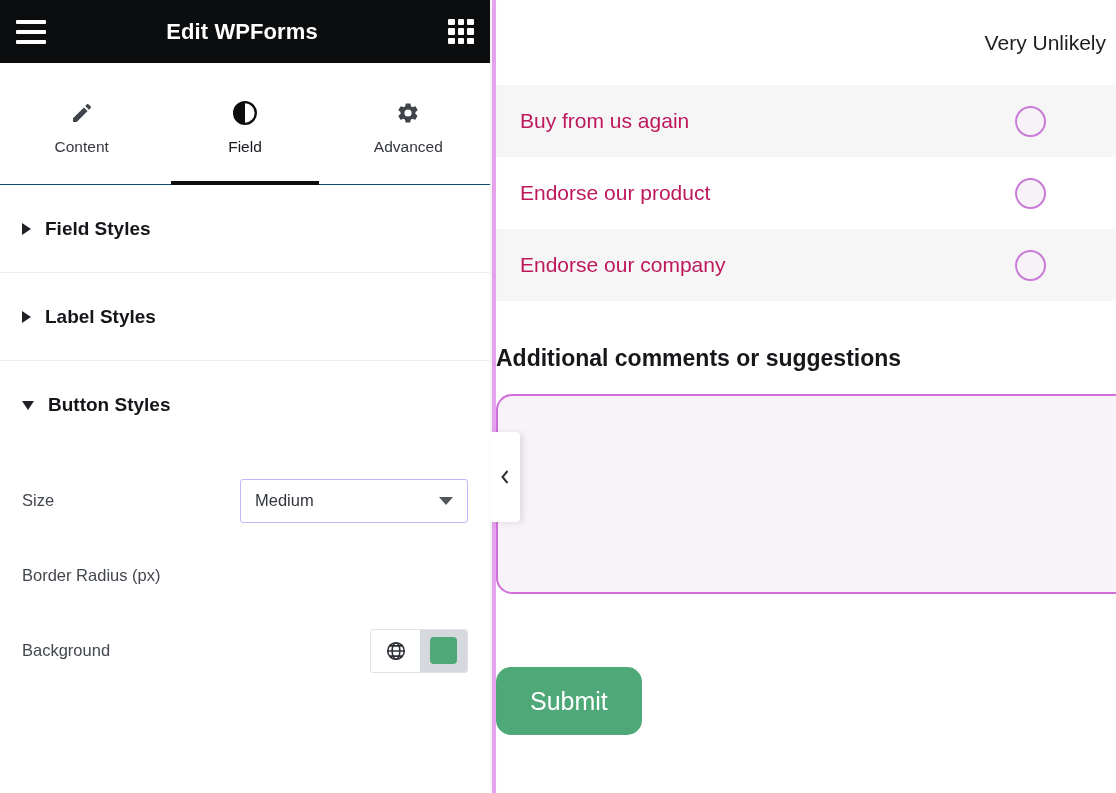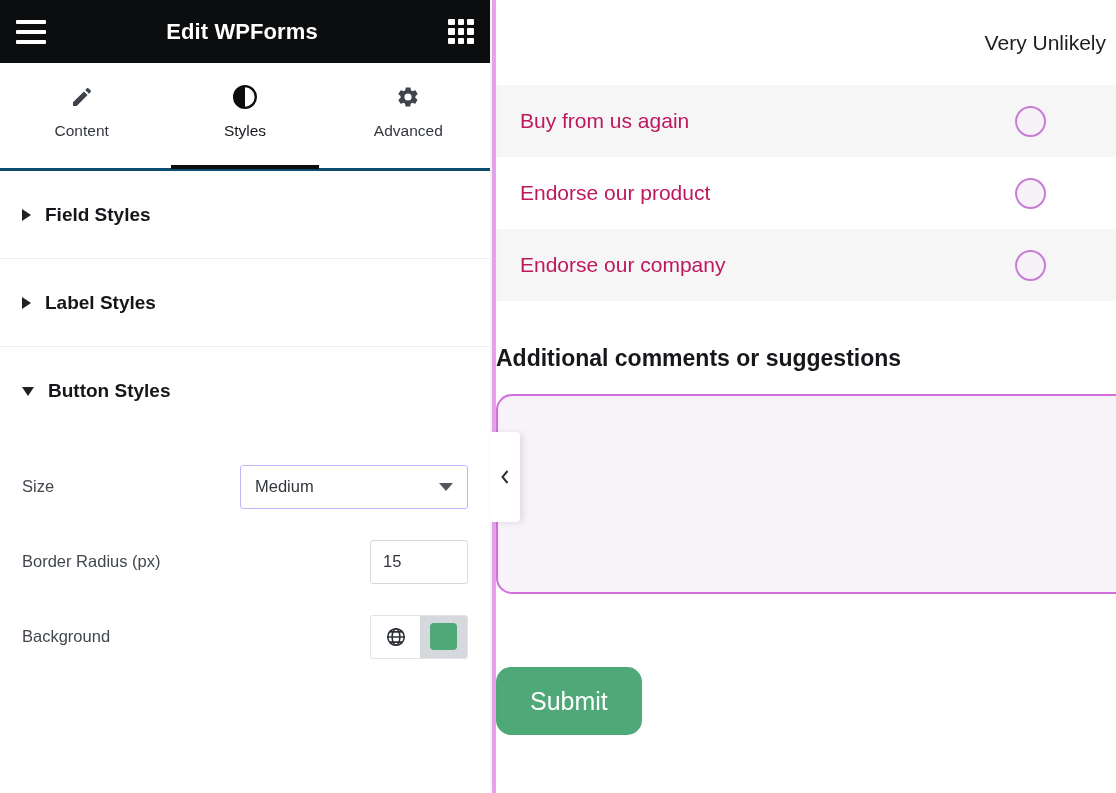--- a/index.html
+++ b/index.html
@@ -84,22 +84,23 @@
     background: #ffffff;
     border-radius: 1px;
   }
 
   
   .editor-tabs {
     height: 105px;
     min-height: 105px;
     display: flex;
     align-items: stretch;
-    border-bottom: 3px solid #0c4a6e;
+    border-bottom: 1px solid #0c4a6e;
     background: #fff;
+    margin-top: 16px;
   }
   .editor-tab {
     flex: 1;
     display: flex;
     flex-direction: column;
     align-items: center;
     justify-content: center;
     gap: 12px;
     position: relative;
     cursor: pointer;
@@ -390,21 +391,21 @@
         <span class="tab-label">Content</span>
       </div>
 
       <div class="editor-tab active">
         <span class="tab-icon">
           <svg width="26" height="26" viewBox="0 0 24 24">
             <circle cx="12" cy="12" r="10" fill="none" stroke="#0c0d0e" stroke-width="2.2"></circle>
             <path d="M12 2 A10 10 0 0 0 12 22 Z" fill="#0c0d0e"></path>
           </svg>
         </span>
-        <span class="tab-label">Styles</span>
+        <span class="tab-label">Field</span>
       </div>
 
       <div class="editor-tab">
         <span class="tab-icon">
           <svg width="24" height="24" viewBox="0 0 24 24" fill="#3f444b">
             <path d="M19.4 13a7.8 7.8 0 0 0 0-2l2-1.6a.5.5 0 0 0 .1-.6l-1.9-3.3a.5.5 0 0 0-.6-.2l-2.4 1a7.4 7.4 0 0 0-1.7-1l-.4-2.5a.5.5 0 0 0-.5-.4h-3.8a.5.5 0 0 0-.5.4l-.4 2.5a7.4 7.4 0 0 0-1.7 1l-2.4-1a.5.5 0 0 0-.6.2L2.5 8.8a.5.5 0 0 0 .1.6L4.6 11a7.8 7.8 0 0 0 0 2l-2 1.6a.5.5 0 0 0-.1.6l1.9 3.3a.5.5 0 0 0 .6.2l2.4-1a7.4 7.4 0 0 0 1.7 1l.4 2.5a.5.5 0 0 0 .5.4h3.8a.5.5 0 0 0 .5-.4l.4-2.5a7.4 7.4 0 0 0 1.7-1l2.4 1a.5.5 0 0 0 .6-.2l1.9-3.3a.5.5 0 0 0-.1-.6L19.4 13zM12 15.6A3.6 3.6 0 1 1 15.6 12 3.6 3.6 0 0 1 12 15.6z"></path>
           </svg>
         </span>
         <span class="tab-label">Advanced</span>
       </div>
@@ -432,23 +433,20 @@
         <div class="control-row">
           <span class="control-label">Size</span>
           <div class="select-box">
             <span class="select-value">Medium</span>
             <span class="select-arrow"></span>
           </div>
         </div>
 
         <div class="control-row">
           <span class="control-label">Border Radius (px)</span>
-          <div class="number-box">
-            <span>15</span>
-          </div>
         </div>
 
         <div class="control-row">
           <span class="control-label">Background</span>
           <div class="color-control">
             <div class="globe-btn">
               <svg width="22" height="22" viewBox="0 0 24 24" fill="none" stroke="#2b2f35" stroke-width="1.7">
                 <circle cx="12" cy="12" r="9"></circle>
                 <line x1="3" y1="12" x2="21" y2="12"></line>
                 <ellipse cx="12" cy="12" rx="4.2" ry="9"></ellipse>

